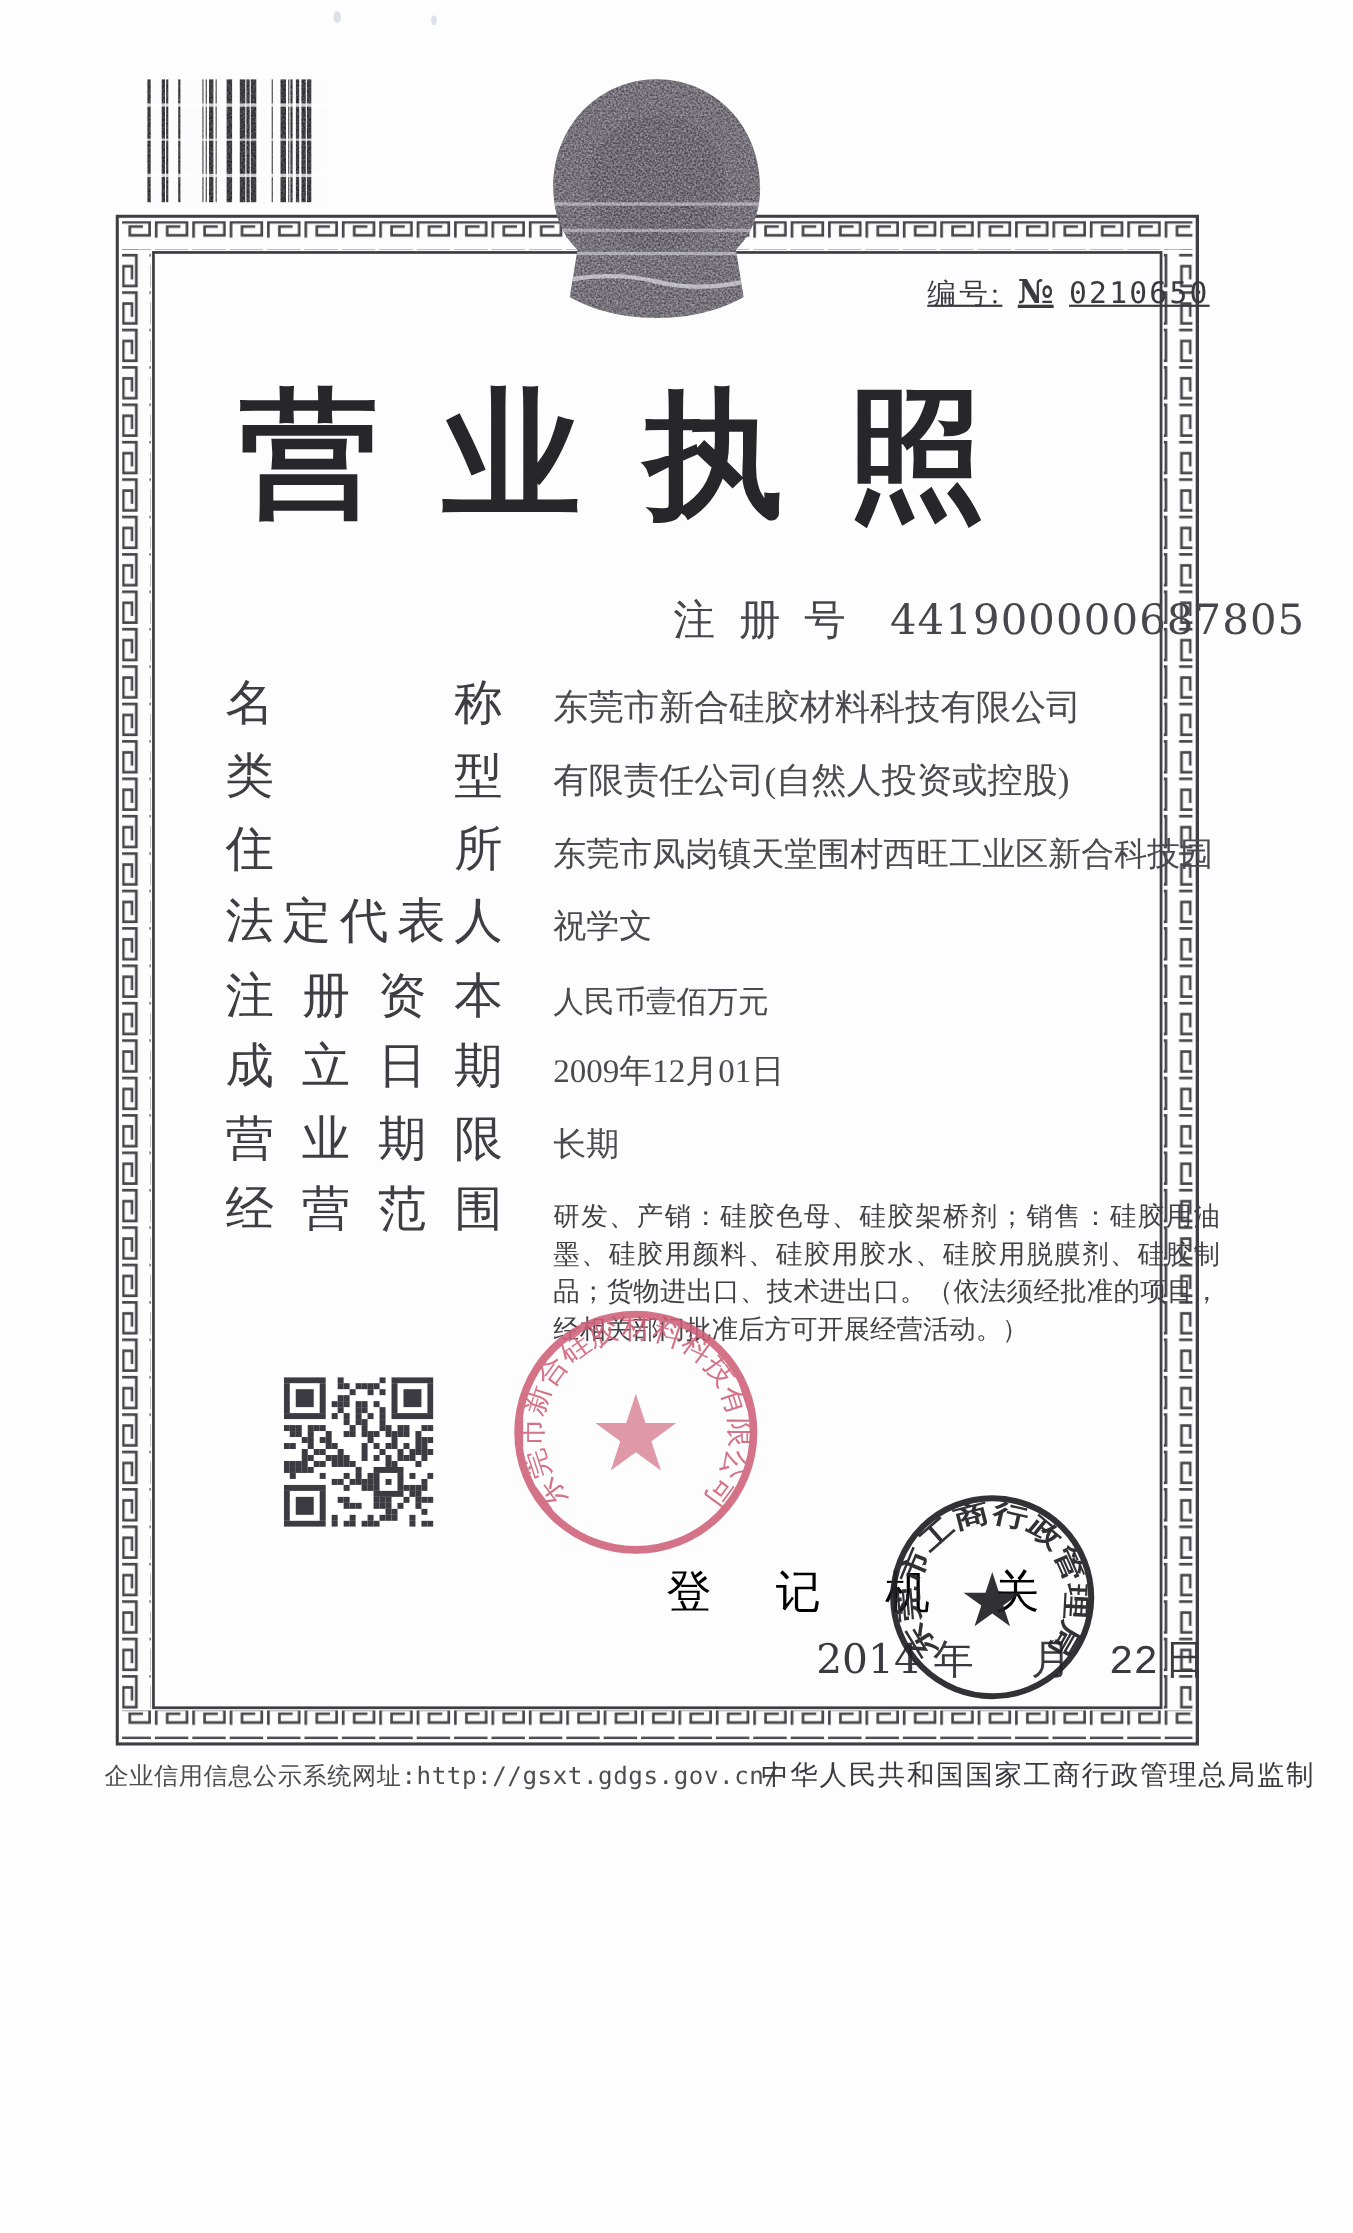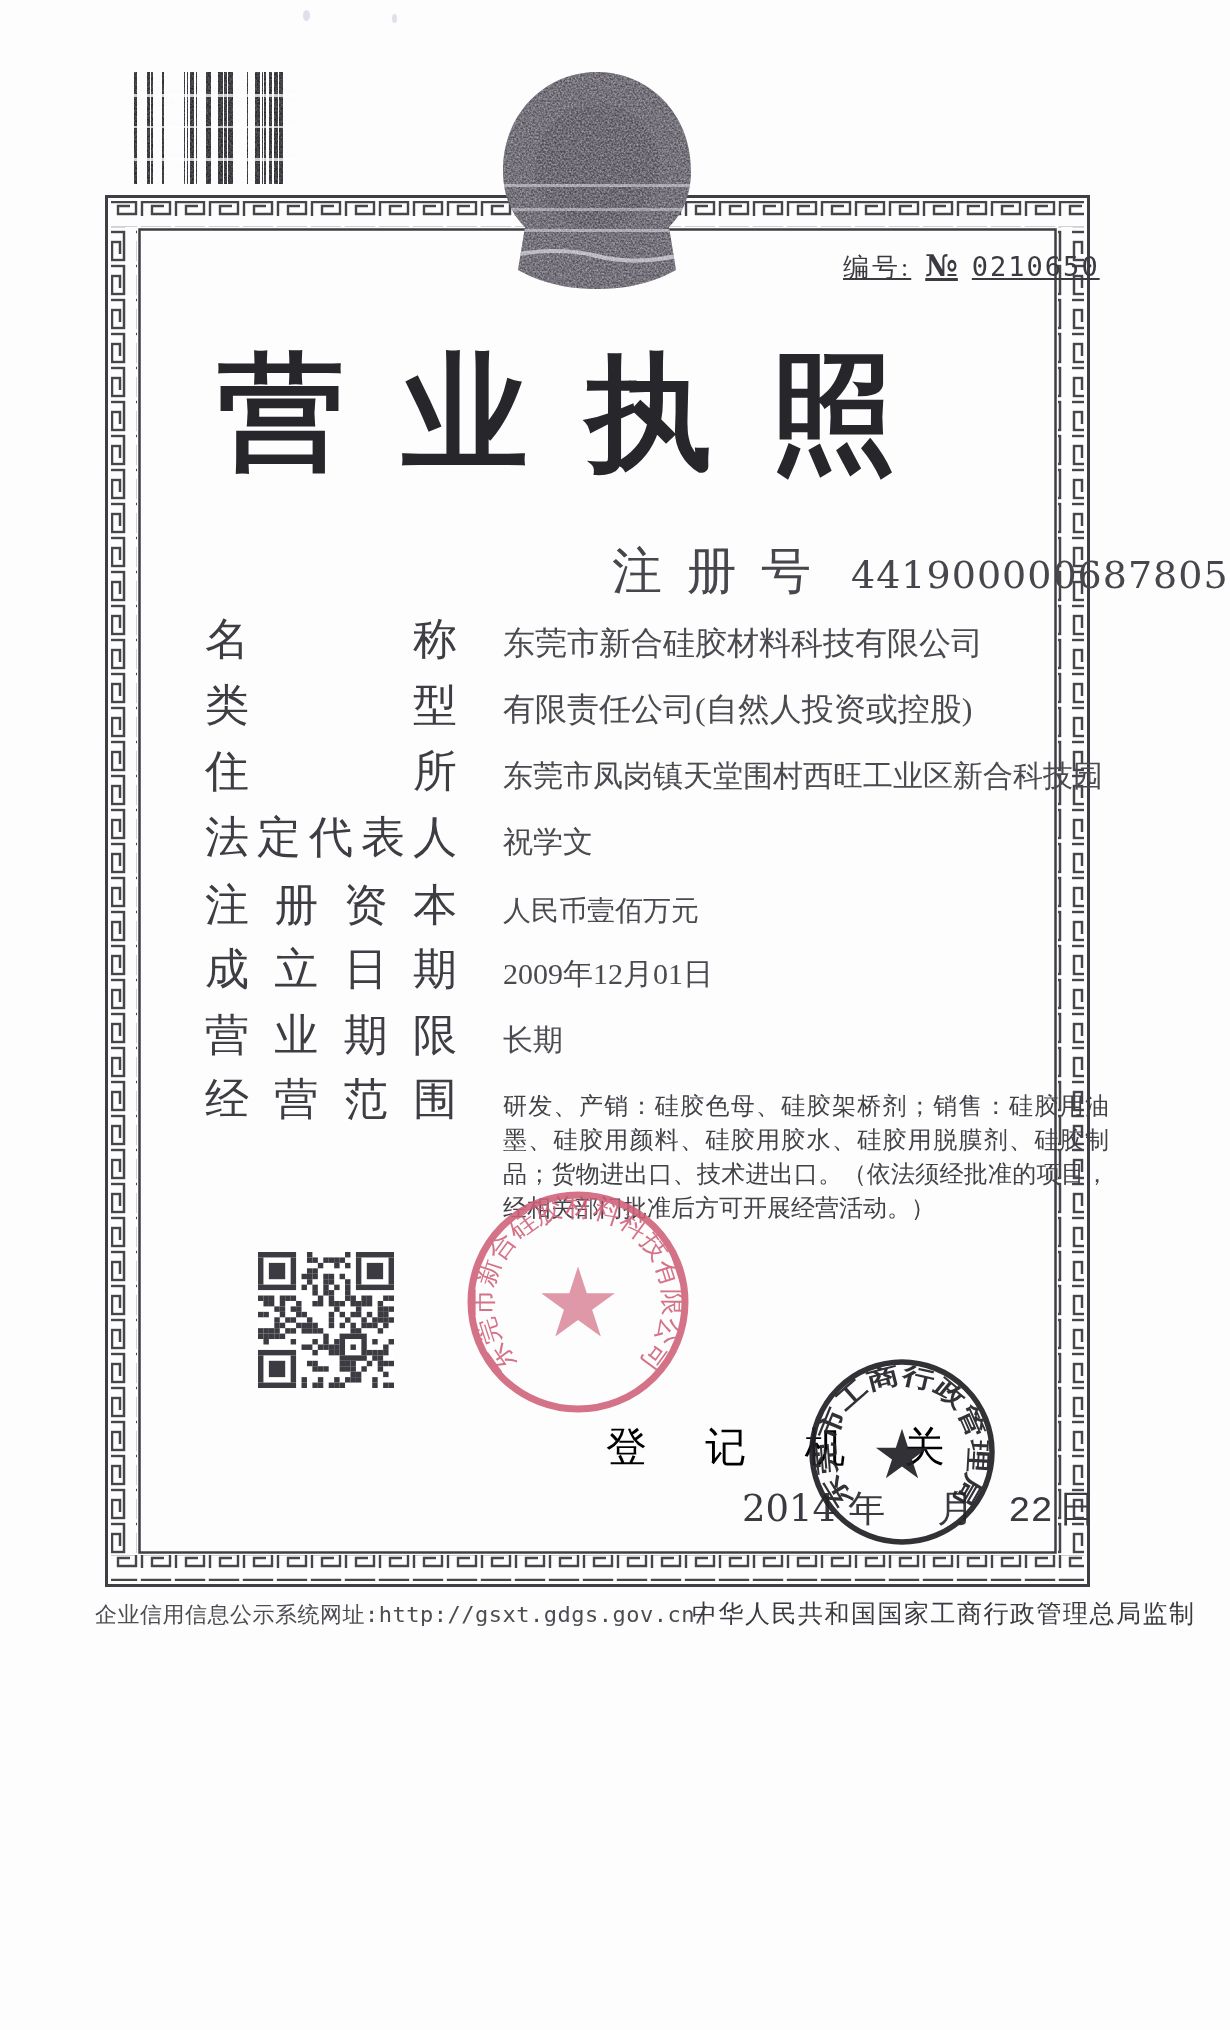--- a/index.html
+++ b/index.html
@@ -13,21 +13,21 @@
   .serial .lab{font-size:26px;letter-spacing:3px;}
   .serial .pfx{font-size:30px;font-weight:bold;margin-left:14px;font-family:"DejaVu Serif",serif;}
   .serial .num{font-size:27px;margin-left:14px;font-family:"DejaVu Sans Mono",monospace;letter-spacing:2px;}
 
   
   .title{left:0;top:330px;width:1114px;text-align:center;font-family:"Liberation Sans",sans-serif;
          font-weight:bold;font-size:126px;letter-spacing:58px;text-indent:58px;color:#26262b;}
 
   
   .regline{left:612px;top:538px;display:flex;align-items:baseline;color:#46464c;}
-  .regline .lab{font-size:50px;letter-spacing:6px;}
+  .regline .lab{font-size:38px;letter-spacing:6px;}
   .regline .num{font-size:38px;margin-left:34px;font-family:"DejaVu Serif",serif;letter-spacing:1px;}
 
   
   .row{position:absolute;left:205px;display:flex;align-items:baseline;}
   .row .flabel{width:252px;font-size:44px;color:#3d3d43;text-align:justify;text-align-last:justify;
                -moz-text-align-last:justify;line-height:1;}
   .row .fvalue{margin-left:46px;font-size:30px;color:#4a4a50;white-space:nowrap;line-height:1.1;}
   .row.scope .fvalue{white-space:normal;width:606px;font-size:24px;line-height:34px;
                      text-align:justify;color:#414147;}
 

